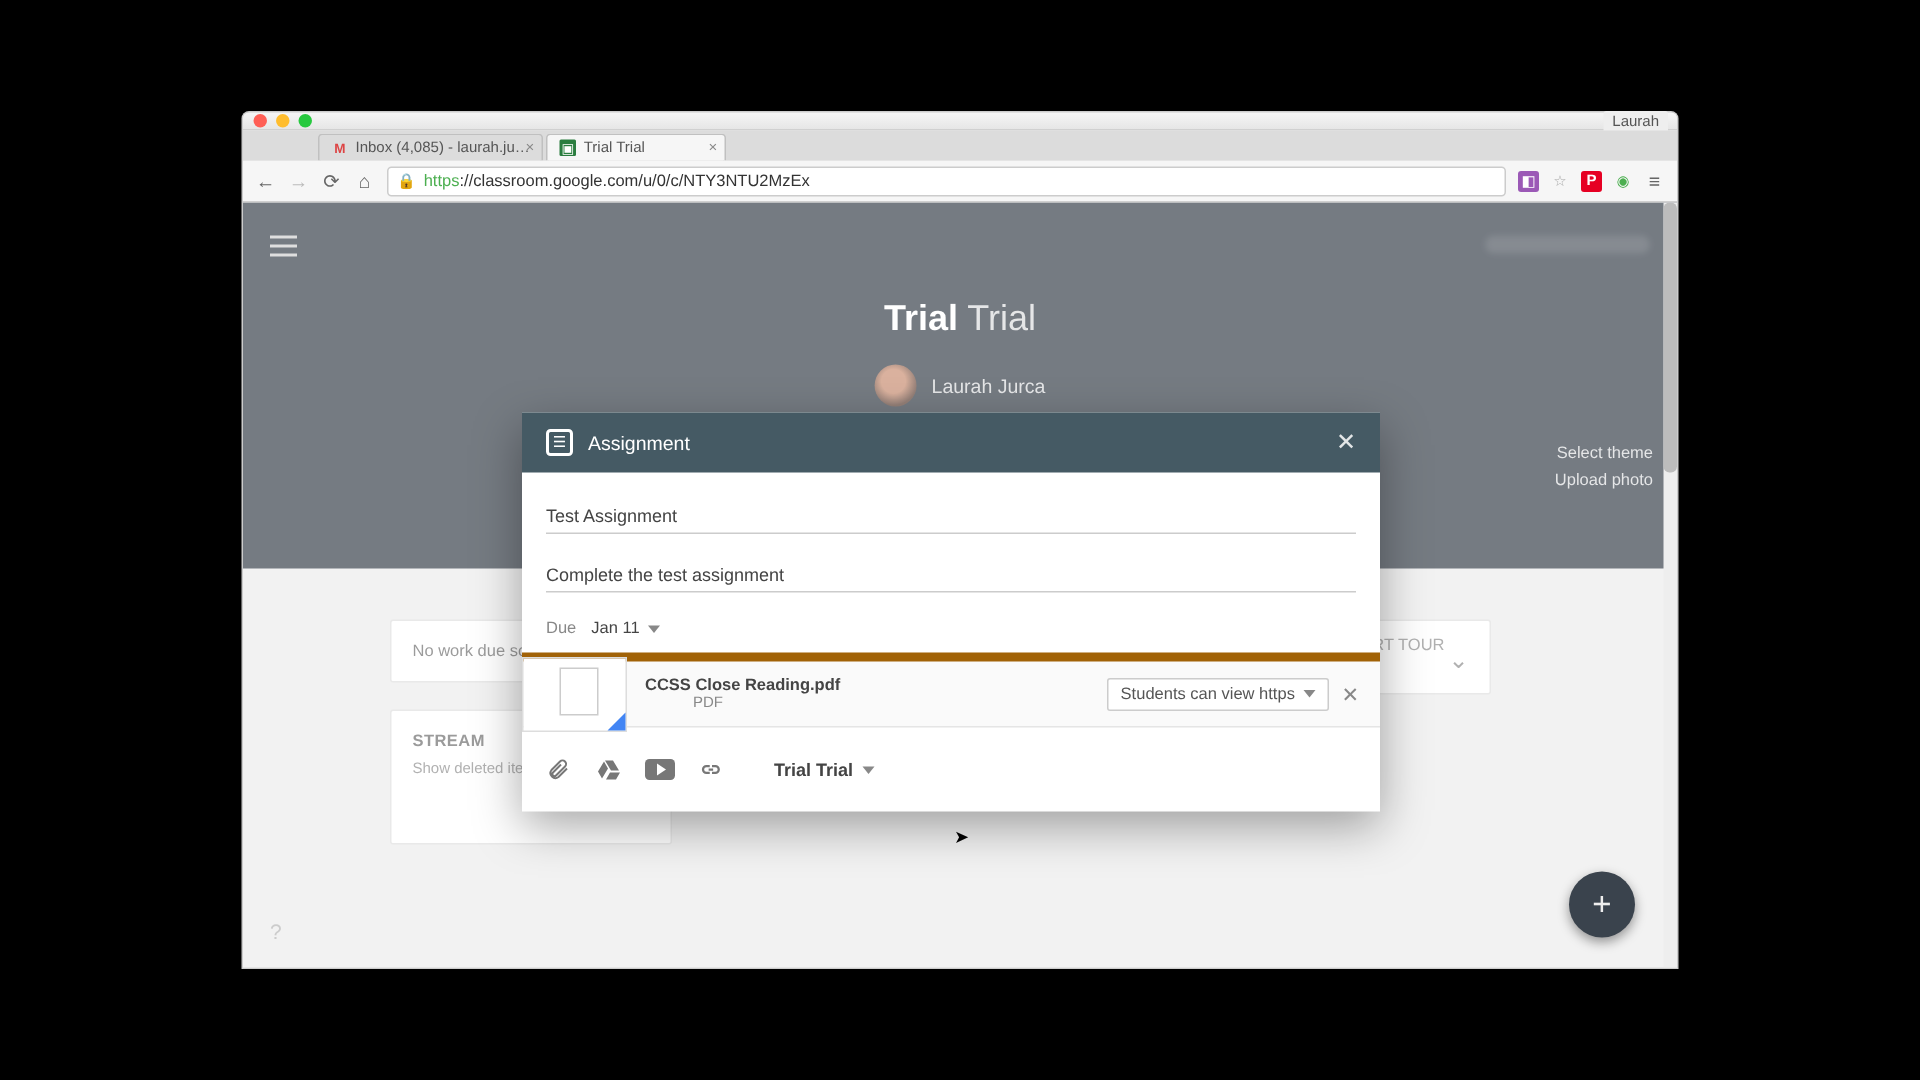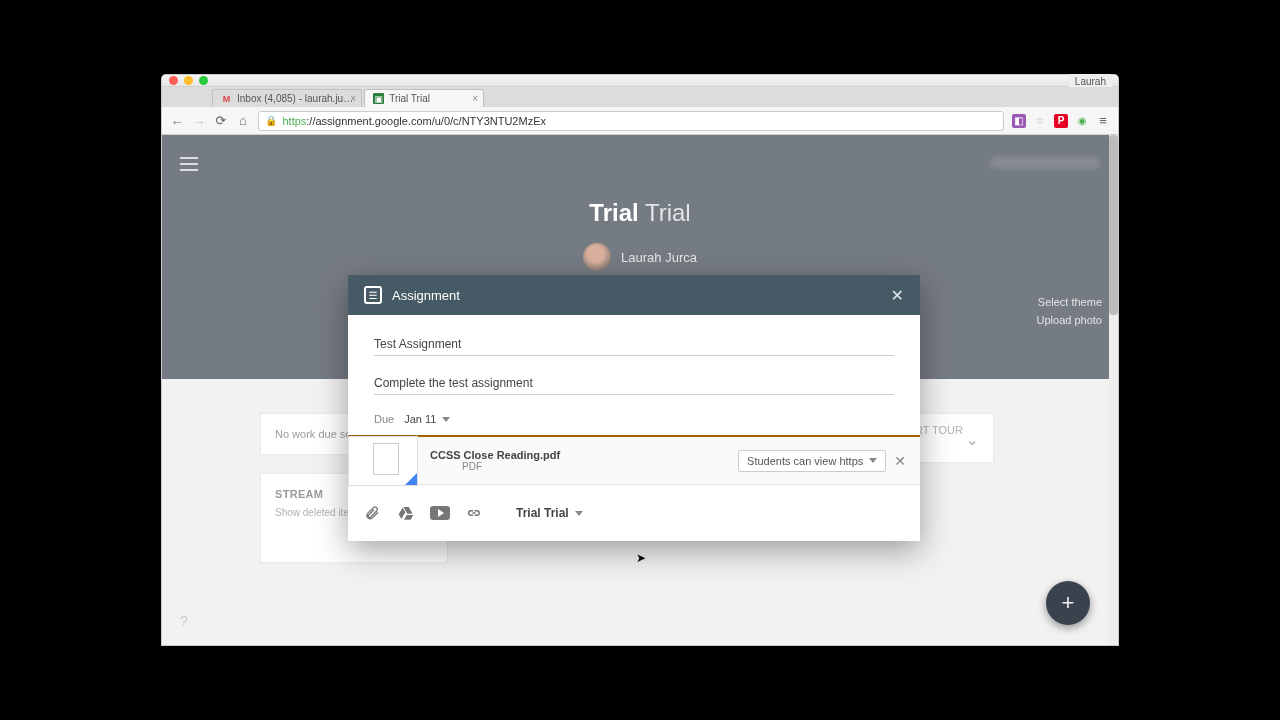--- a/index.html
+++ b/index.html
@@ -59,27 +59,27 @@
   .help { position:absolute; left:18px; bottom:16px; color:#ccc; font-size:14px;}
   .fab { position:absolute; right:28px; bottom:20px; width:44px; height:44px; border-radius:50%; background:#3a434d; color:#eee; display:flex; align-items:center; justify-content:center; font-size:22px; box-shadow:0 3px 8px rgba(0,0,0,.4);}
   .scrollbar {position:absolute; right:0; top:0; width:9px; height:100%; background:#eee;}
   .scrollthumb {position:absolute; right:0; top:0; width:9px; height:180px; background:#bcbcbc; border-radius:4px;}
 
   
   .dialog { position:absolute; left:186px; top:140px; width:572px; background:#fff; box-shadow:0 10px 30px rgba(0,0,0,.35);}
   .dlg-head { height:40px; background:#455a64; color:#fff; display:flex; align-items:center; padding:0 16px; font-size:13px; font-weight:500; gap:10px;}
   .dlg-head .assign-icon { width:18px; height:18px; border:2px solid #fff; border-radius:3px; display:flex; align-items:center; justify-content:center; font-size:10px;}
   .dlg-close { margin-left:auto; font-size:16px; color:#fff; opacity:.85;}
-  .dlg-body { padding:16px 26px 10px; }
+  .dlg-body { padding:16px 16px 10px; }
   .fld { border:none; border-bottom:1px solid #ccc; width:100%; font-size:12px; padding:6px 0 4px; color:#444; outline:none; margin-bottom:14px;}
   .due-row { display:flex; align-items:center; gap:10px; font-size:11px; color:#888; margin-top:4px;}
   .due-val{ color:#444; display:flex; align-items:center; gap:6px;}
   .caret { width:0;height:0;border-left:4px solid transparent;border-right:4px solid transparent;border-top:5px solid #888;}
 
-  .attach-row { display:flex; align-items:center; border-top:2px solid #a16207; border-bottom:1px solid #e5e5e5; padding:0 14px 0 0; background:#fafafa; height:50px;}
+  .attach-row { display:flex; align-items:center; border-top:6px solid #a16207; border-bottom:1px solid #e5e5e5; padding:0 14px 0 0; background:#fafafa; height:50px;}
   .thumb { width:70px; height:50px; background:linear-gradient(#fff,#fff); border:1px solid #ddd; position:relative; margin-right:12px; box-shadow:inset 0 0 0 6px #fff;}
   .thumb::after{content:""; position:absolute; right:0; bottom:0; width:0;height:0; border-left:12px solid transparent; border-bottom:12px solid #4285f4;}
   .thumb::before{content:""; position:absolute; left:24px; top:6px; width:24px; height:30px; background:#fff; border:1px solid #ccc;}
   .attname { font-size:11px; color:#444; font-weight:600;}
   .atttype { font-size:10px; color:#888;padding-left:32px;}
   .perm { margin-left:auto; display:flex; align-items:center; gap:8px;}
   .perm-select { border:1px solid #ccc; background:#fff; padding:4px 8px; font-size:11px; color:#555; display:flex; gap:6px; align-items:center; border-radius:2px;}
   .att-x { color:#888; font-size:14px;}
 
   .dlg-foot { height:56px; display:flex; align-items:center; padding:0 14px; gap:14px;}
@@ -126,21 +126,21 @@
       </div>
     </div>
 
     <div class="toolbar">
       <div class="tbtn">←</div>
       <div class="tbtn" style="opacity:.4">→</div>
       <div class="tbtn">⟳</div>
       <div class="tbtn">⌂</div>
       <div class="urlbar">
         <span class="lock">🔒</span>
-        <span><span class="url-https">https</span>://<span>assignment.google.com</span><span>/u/0/c/NTY3NTU2MzEx</span></span>
+        <span><span class="url-https">https</span>://<span>classroom.google.com</span><span>/u/0/c/NTY3NTU2MzEx</span></span>
       </div>
       <div class="toolbar-right">
         <div class="ext-icon" style="background:#9b59b6;color:#fff;">◧</div>
         <div class="ext-icon star-icon">☆</div>
         <div class="ext-icon pin">P</div>
         <div class="ext-icon gm">◉</div>
         <div class="tbtn">≡</div>
       </div>
     </div>
 

